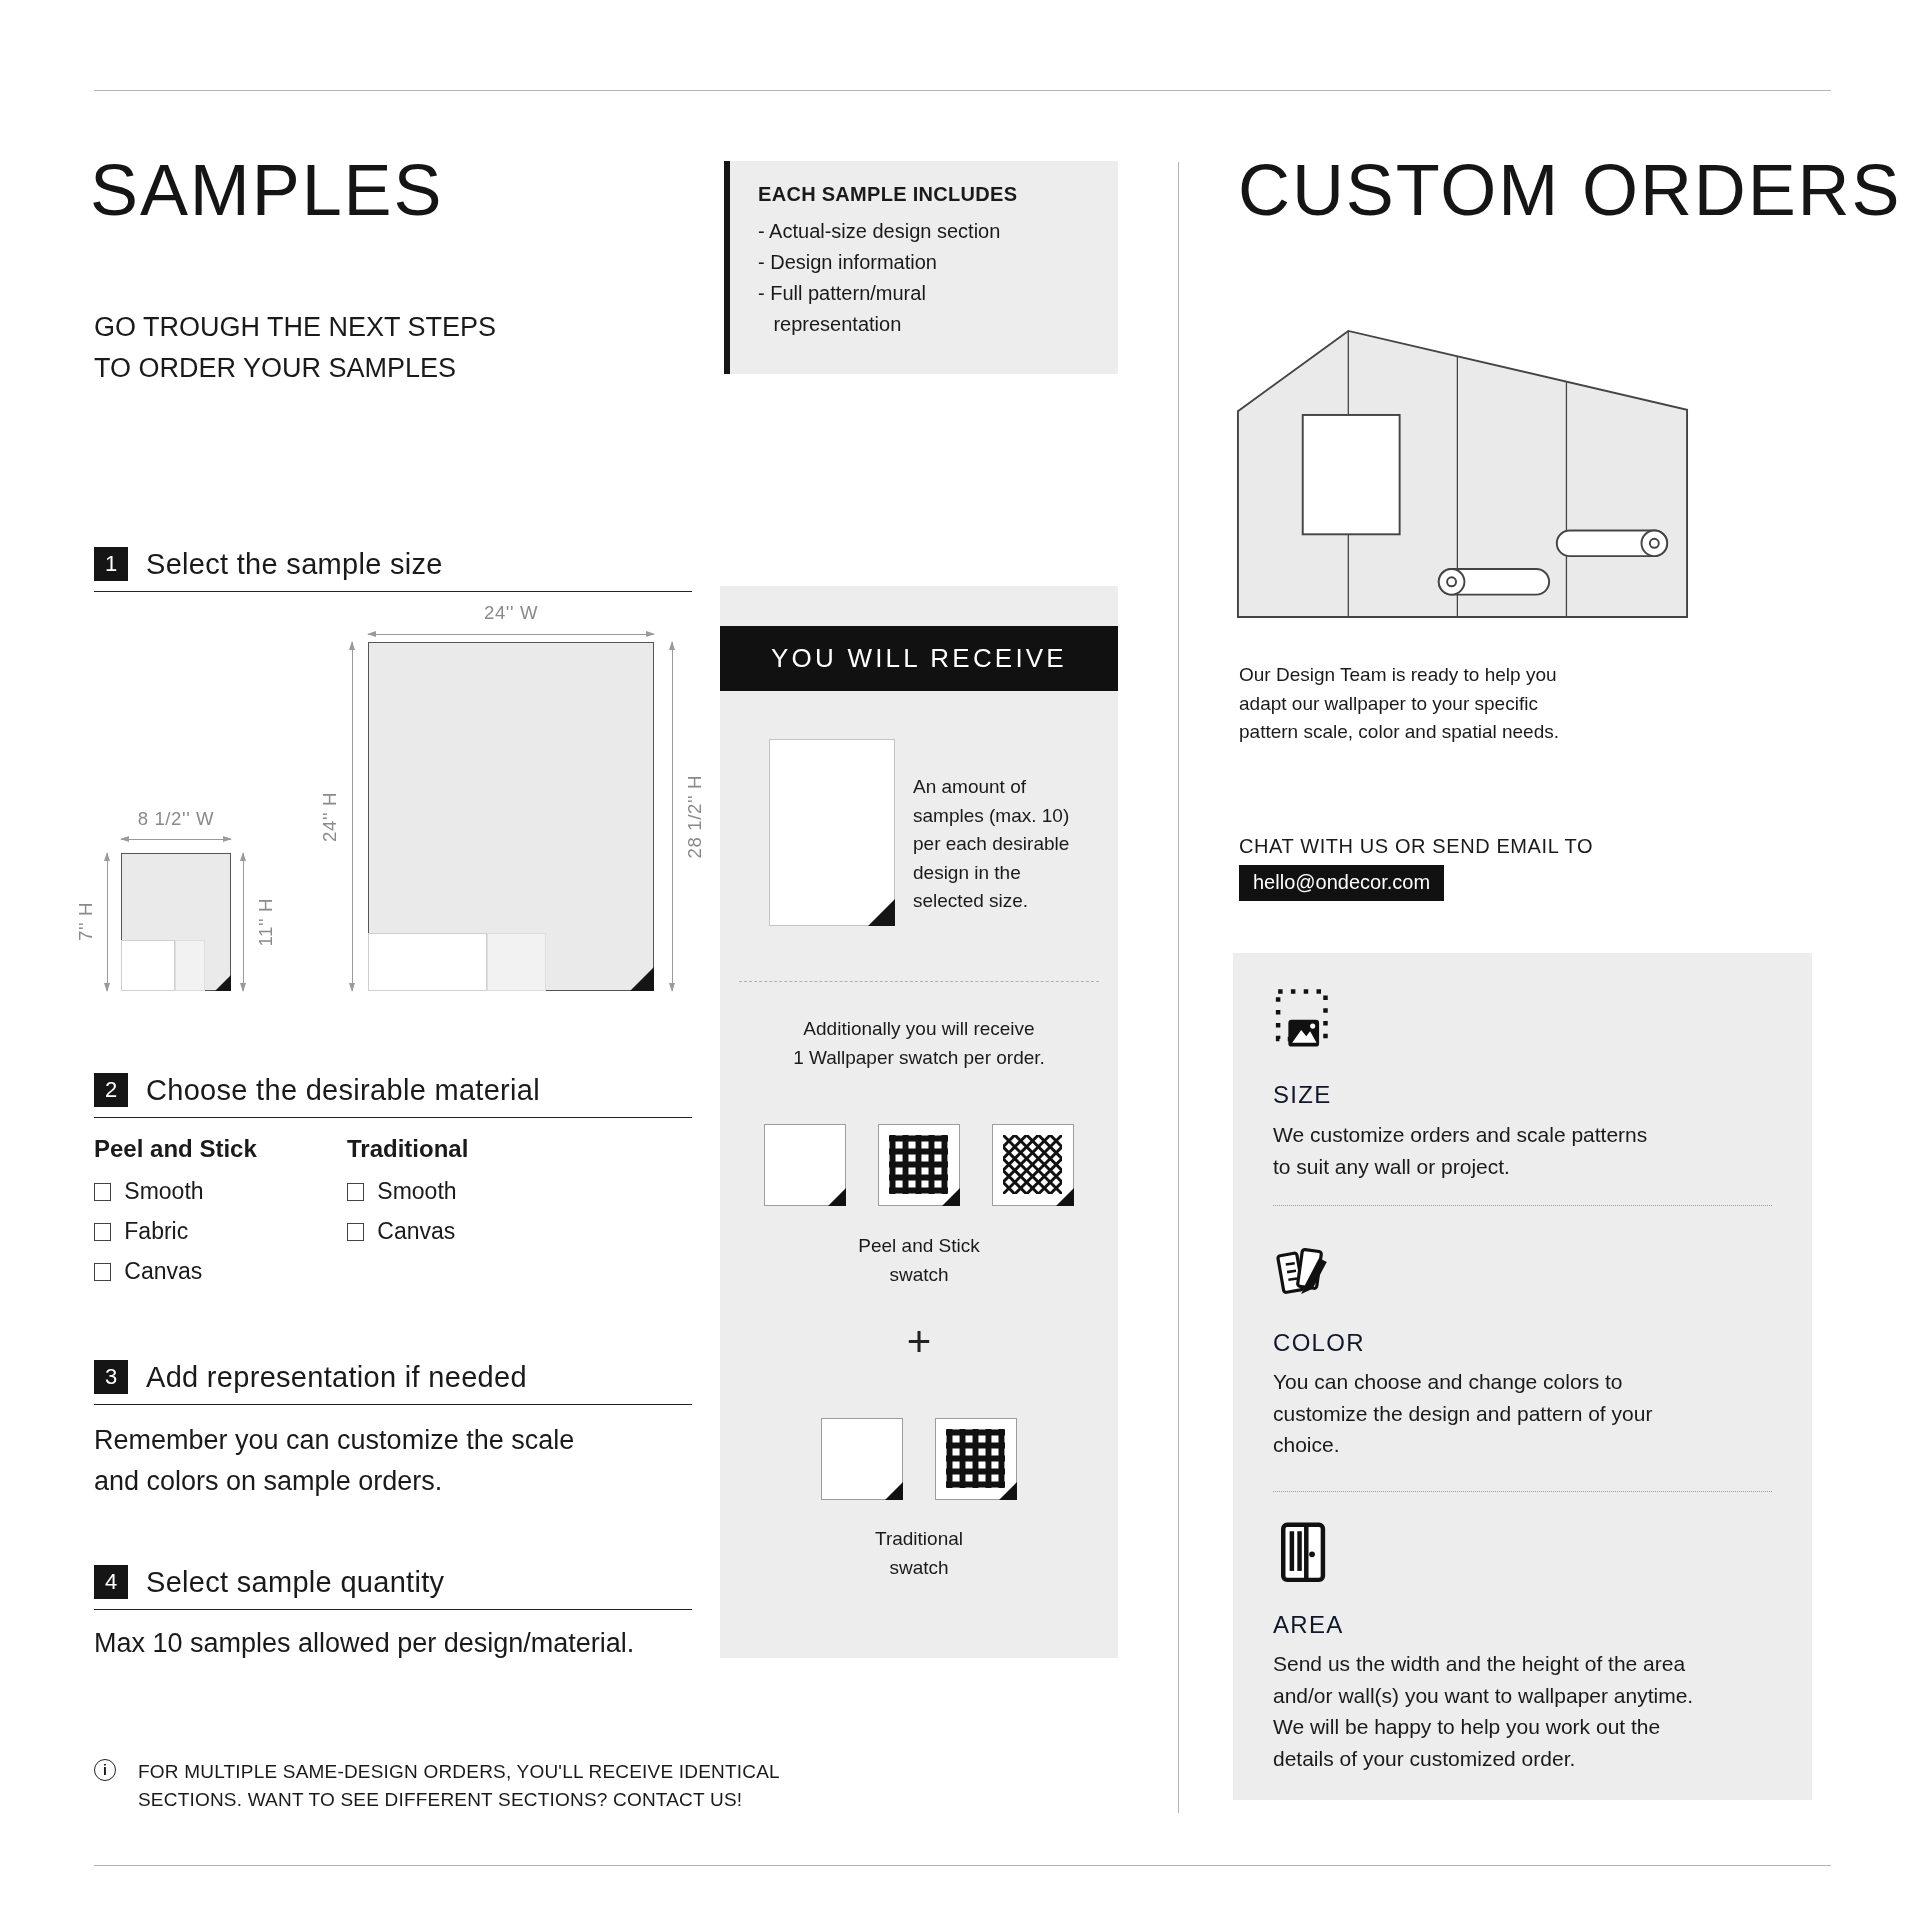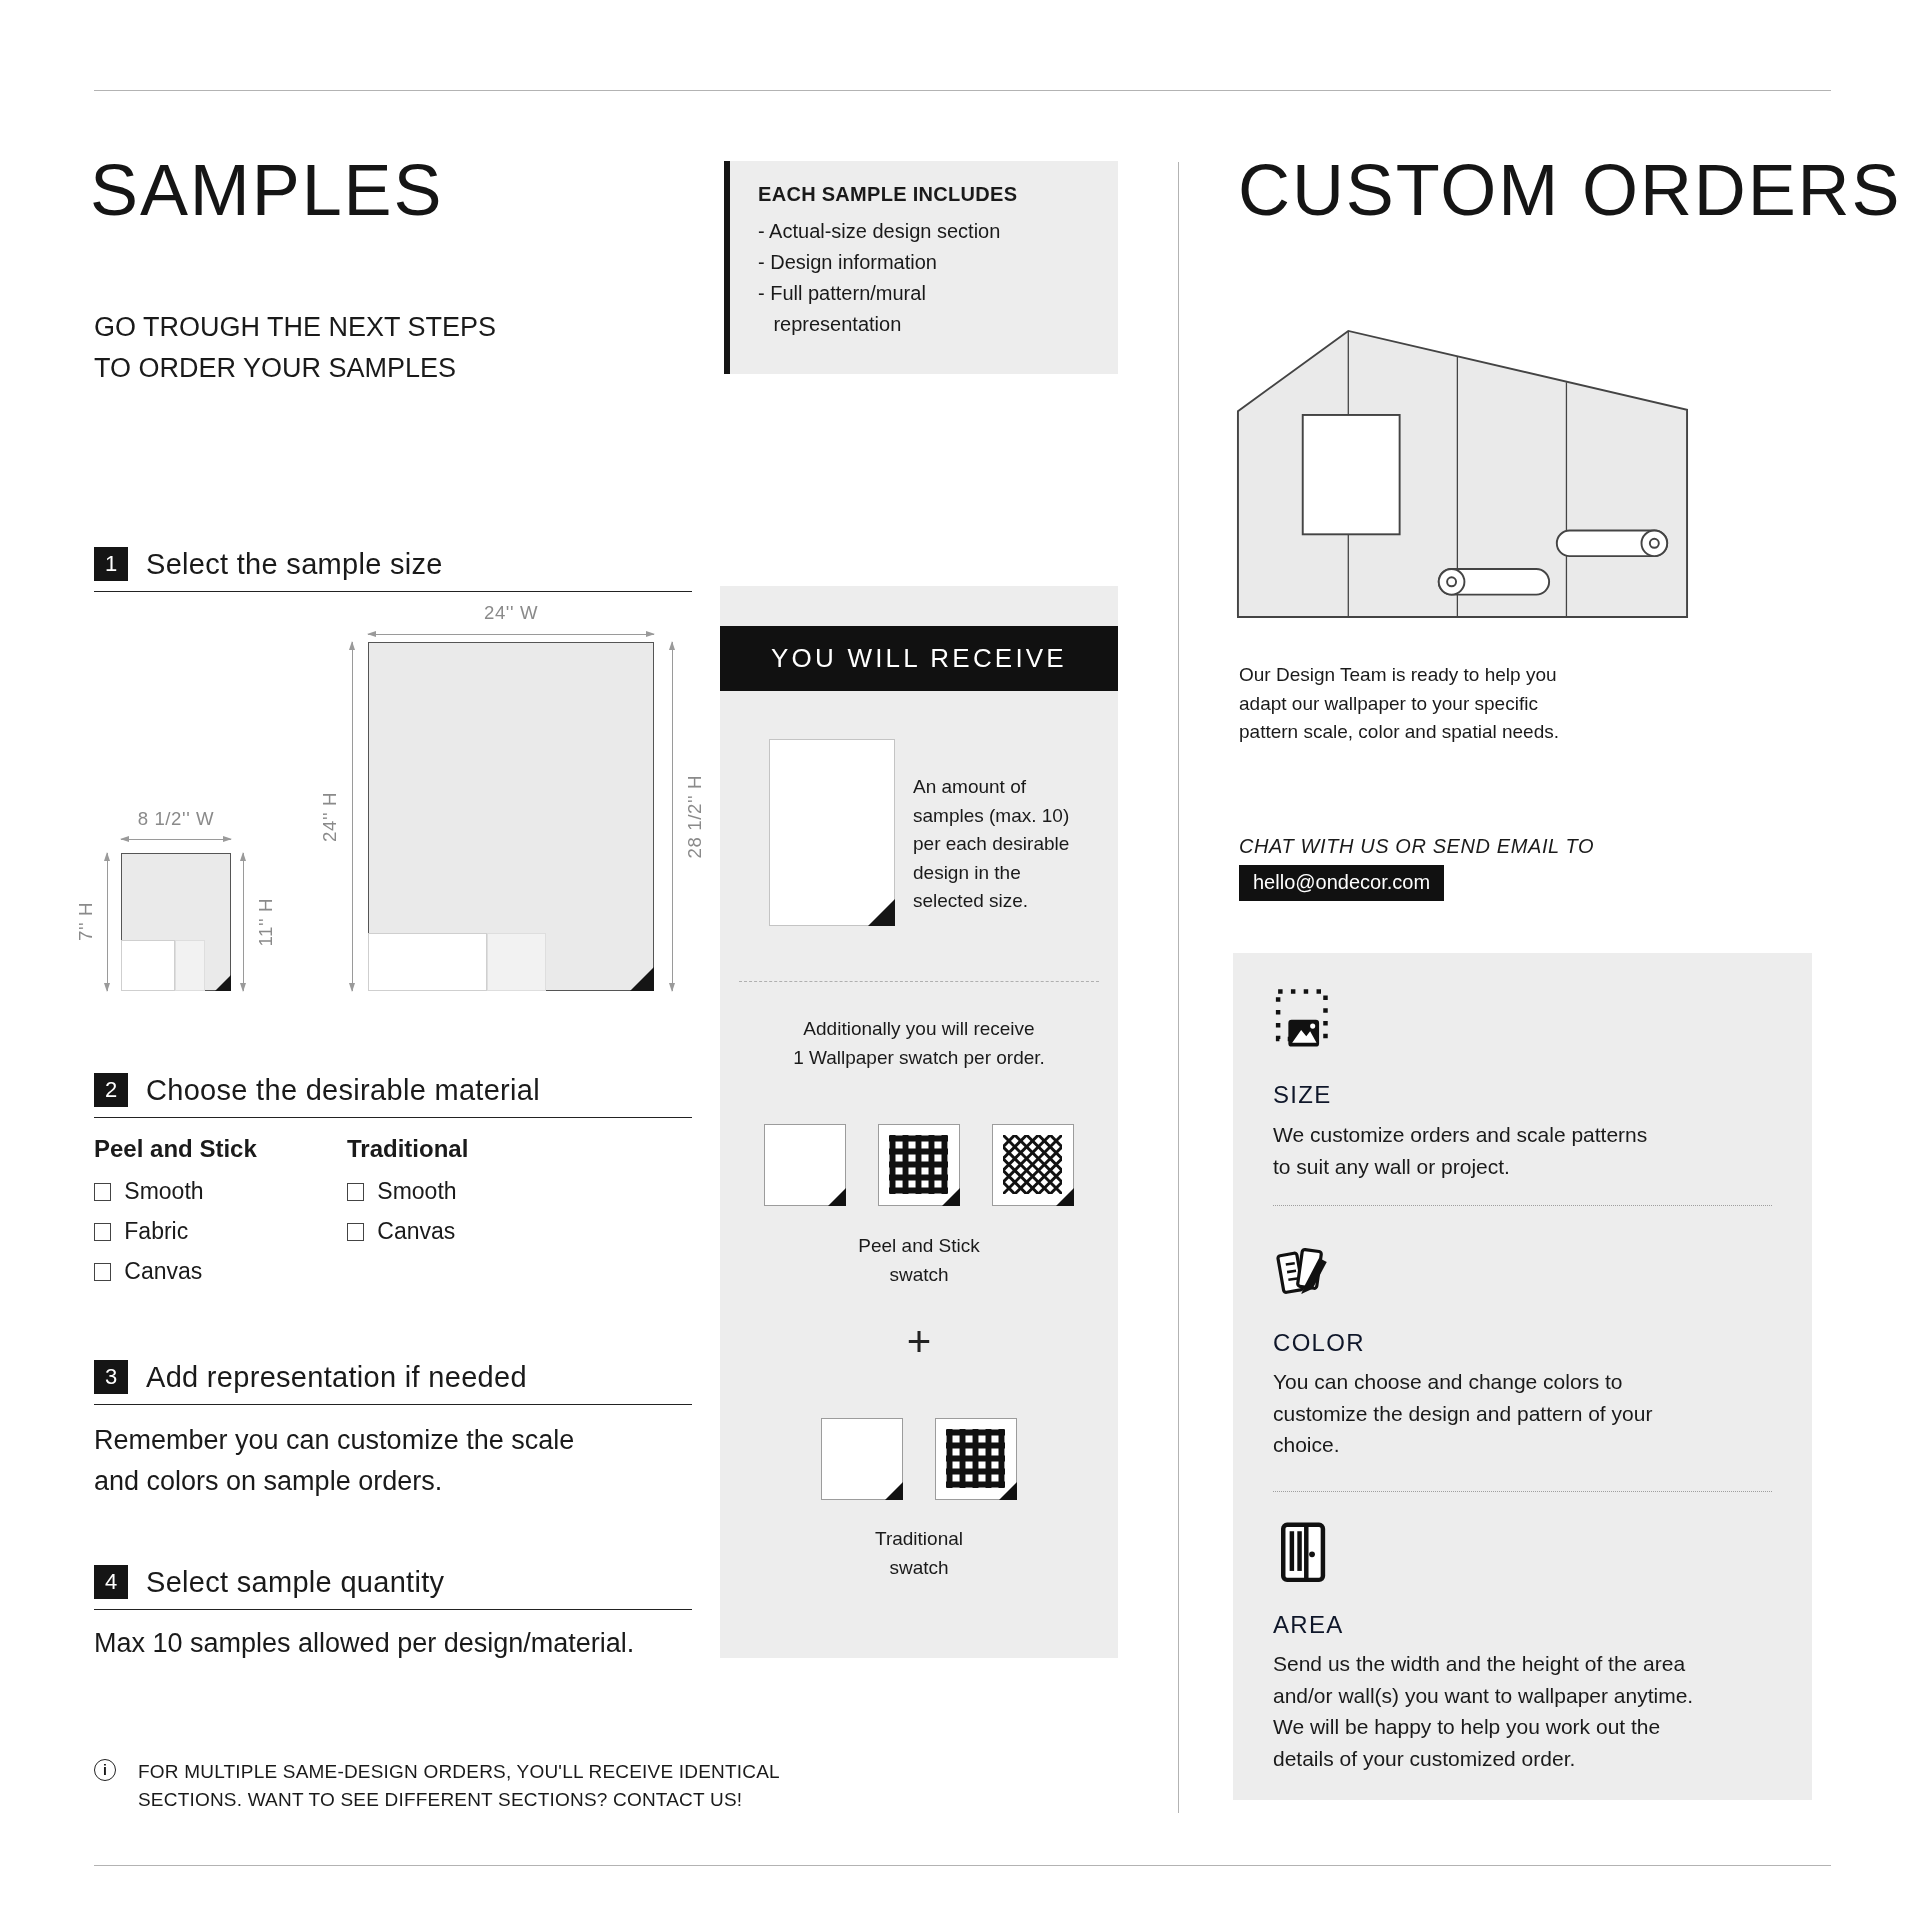--- a/index.html
+++ b/index.html
@@ -82,21 +82,21 @@
   .dash-div { position:absolute; left:19px; right:19px; border-top:1.3px dashed #b0b0b0; }
   .swatch-row { position:absolute; left:0; width:100%; display:flex; justify-content:center; gap:32px; }
   .swatch { width:82px; height:82px; background:#fff; border:1.3px solid #9c9c9c; position:relative; }
   .swatch::after { content:""; position:absolute; right:-0.6px; bottom:-0.6px; width:0; height:0;
                    border-bottom:18px solid #111; border-left:18px solid transparent; }
   .pat { position:absolute; left:10.3px; top:10.3px; width:59px; height:59px; }
   .center-text { text-align:center; left:0; width:100%; }
   .plus-sign { position:absolute; left:0; width:100%; text-align:center; font-size:42px; font-weight:300; color:#222; }
 
   
-  .contact-label { font-size:20px; letter-spacing:0.6px;font-style:italic; }
+  .contact-label { font-size:20px; letter-spacing:0.6px; }
   .email-badge { display:inline-block; background:#111; color:#fff; font-size:20px; padding:6.4px 14px; }
   .panel-right { position:absolute; left:1233px; top:953px; width:579px; height:847px; background:#ededed; }
   .feat-title { position:absolute; left:40px; font-size:24px; letter-spacing:1.3px; color:#0f172a; }
   .feat-text { position:absolute; left:40px; width:514px; font-size:21px; line-height:1.5; white-space:pre-line; }
   .dot-div { position:absolute; left:40px; right:40px; border-top:1.3px dotted #9f9f9f; }
   .feat-icon { position:absolute; left:40px; width:64px; height:64px; }
 
   .vdivider { position:absolute; left:1178px; top:162px; height:1651px; border-left:1.3px solid #b3b3b3; }
 </style>
 </head>

